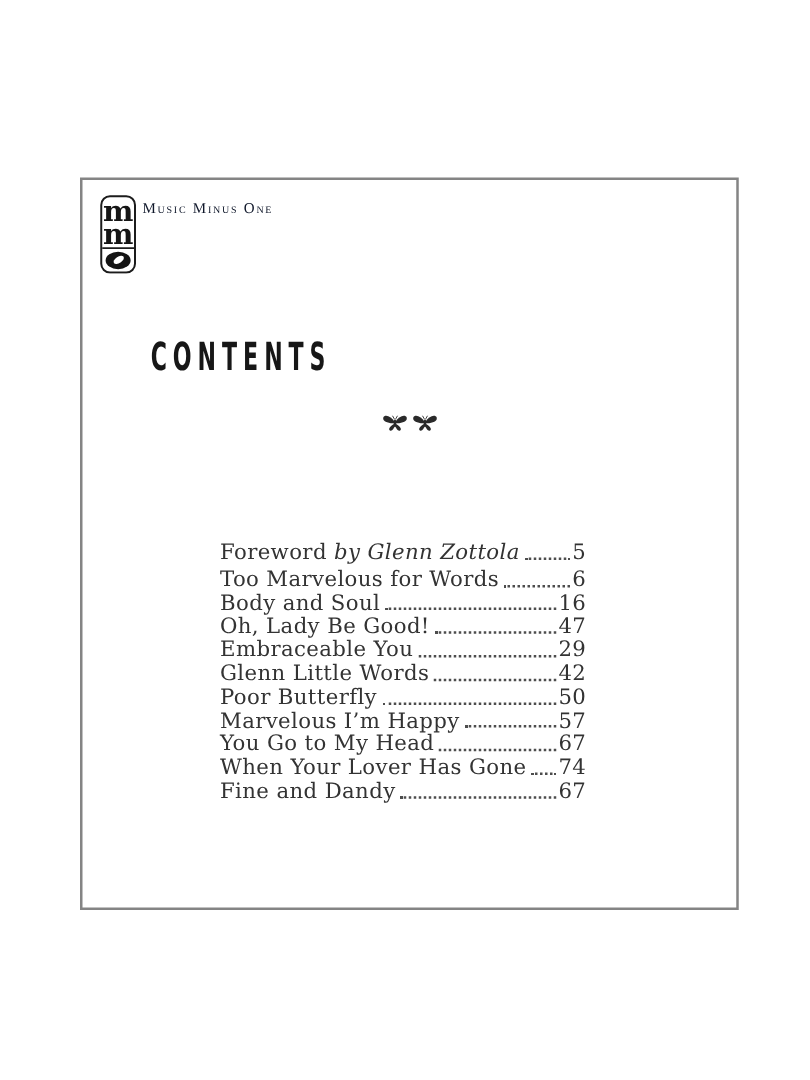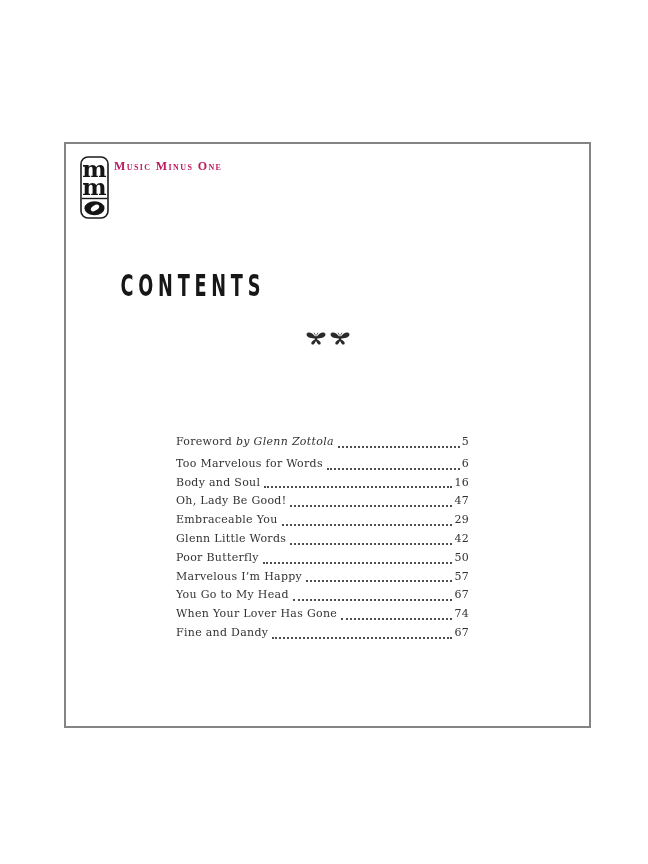--- a/index.html
+++ b/index.html
@@ -29,24 +29,24 @@
     top: 12px;
     display: flex;
     align-items: flex-start;
   }
   .logo-svg { display: block; }
   .brand-name {
     margin-left: 5px;
     margin-top: 3px;
     font-family: "Liberation Serif", serif;
     font-variant: small-caps;
-    font-weight: 700;
+    font-weight: 400;
     font-size: 12px;
     letter-spacing: 1.4px;
-    color: #be185d;
+    color: #0f172a;
     white-space: nowrap;
   }
   .title {
     position: absolute;
     top: 126px;
     left: 0;
     right: 0;
     margin: 0;
     text-align: left;
     line-height: 31px;
@@ -69,21 +69,21 @@
     left: 0;
     right: 0;
     text-align: center;
   }
   .ornament svg { display: inline-block; }
   .toc {
     position: absolute;
     left: 110px;
     top: 289px;
     width: 293px;
-    font-size: 11px;
+    font-size: 17px;
     letter-spacing: 0.3px;
     color: #333333;
   }
   .toc-row {
     display: flex;
     align-items: flex-end;
     line-height: 18.8px;
     white-space: nowrap;
   }
   .toc-row:first-child { margin-bottom: 3px; }

